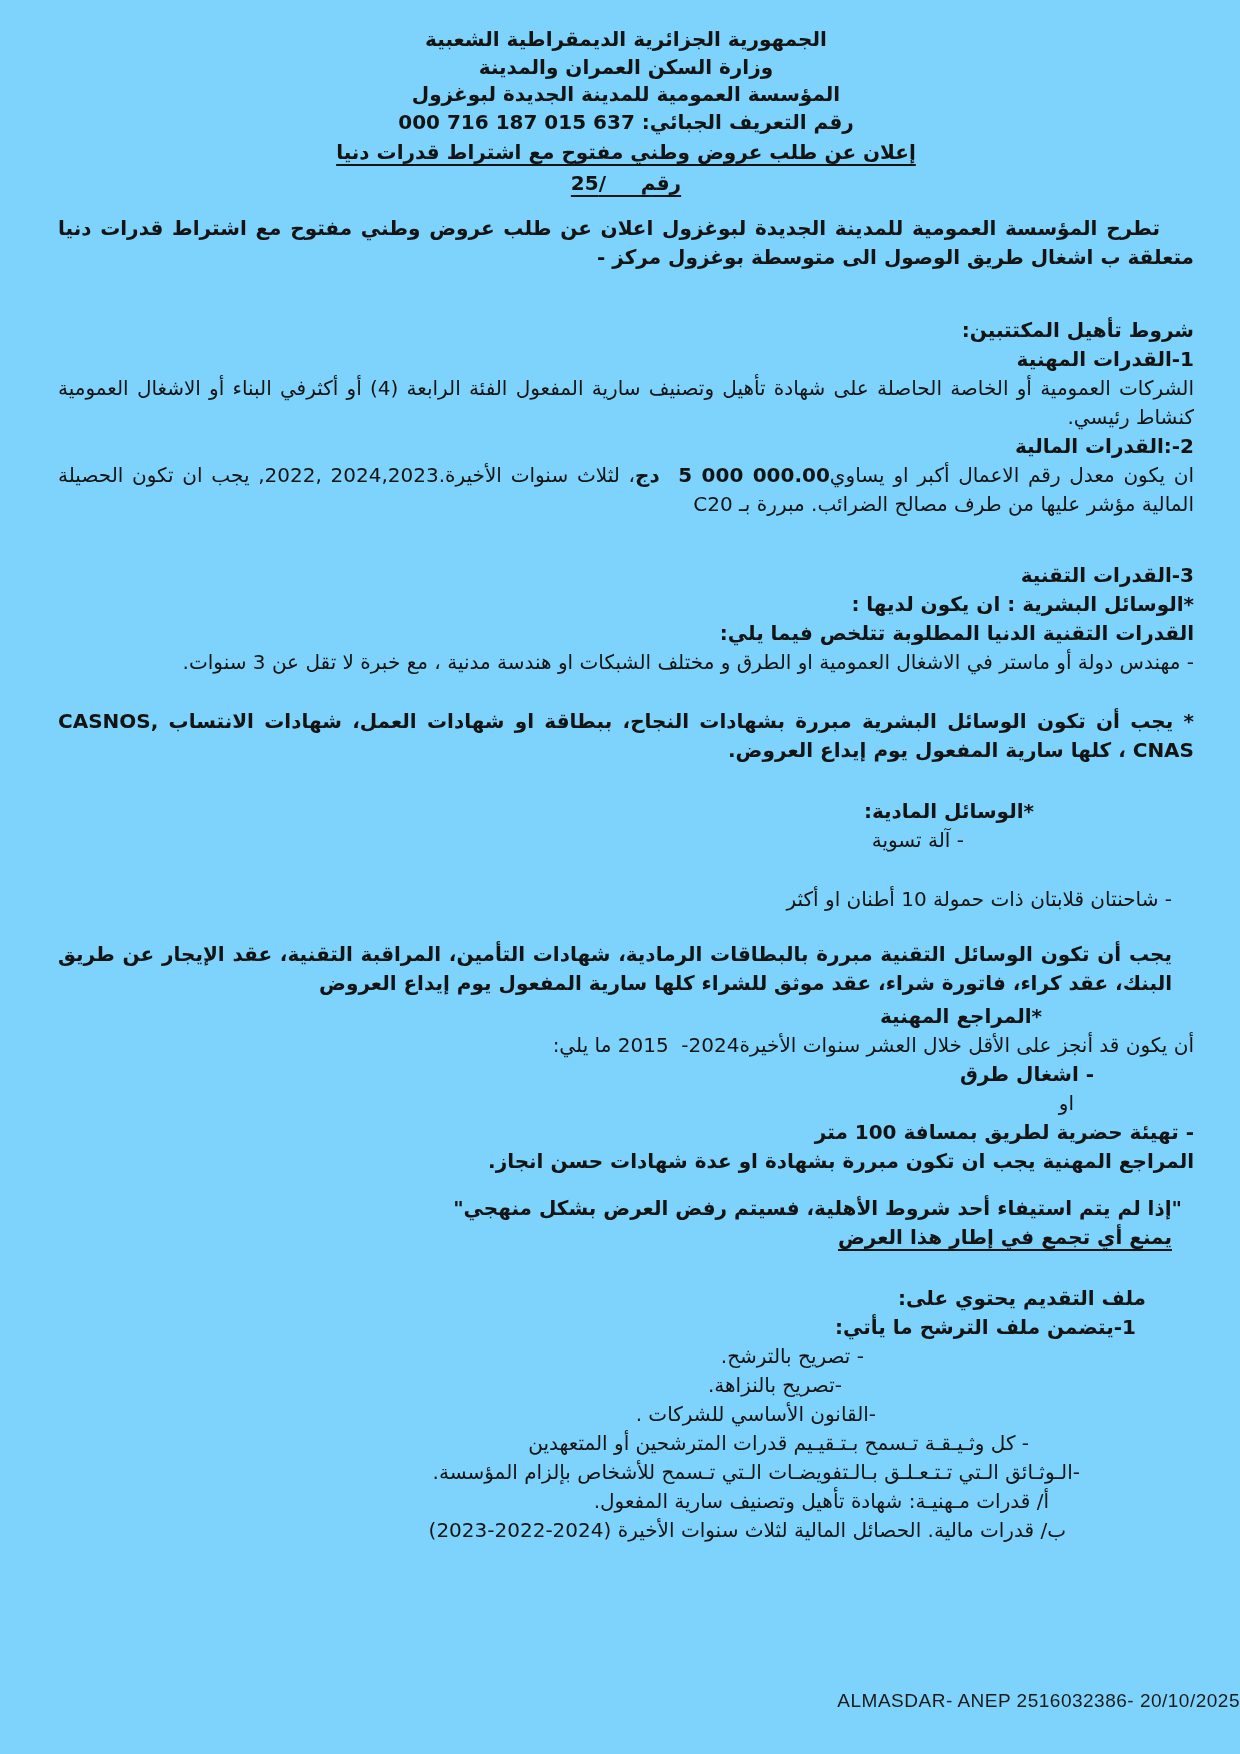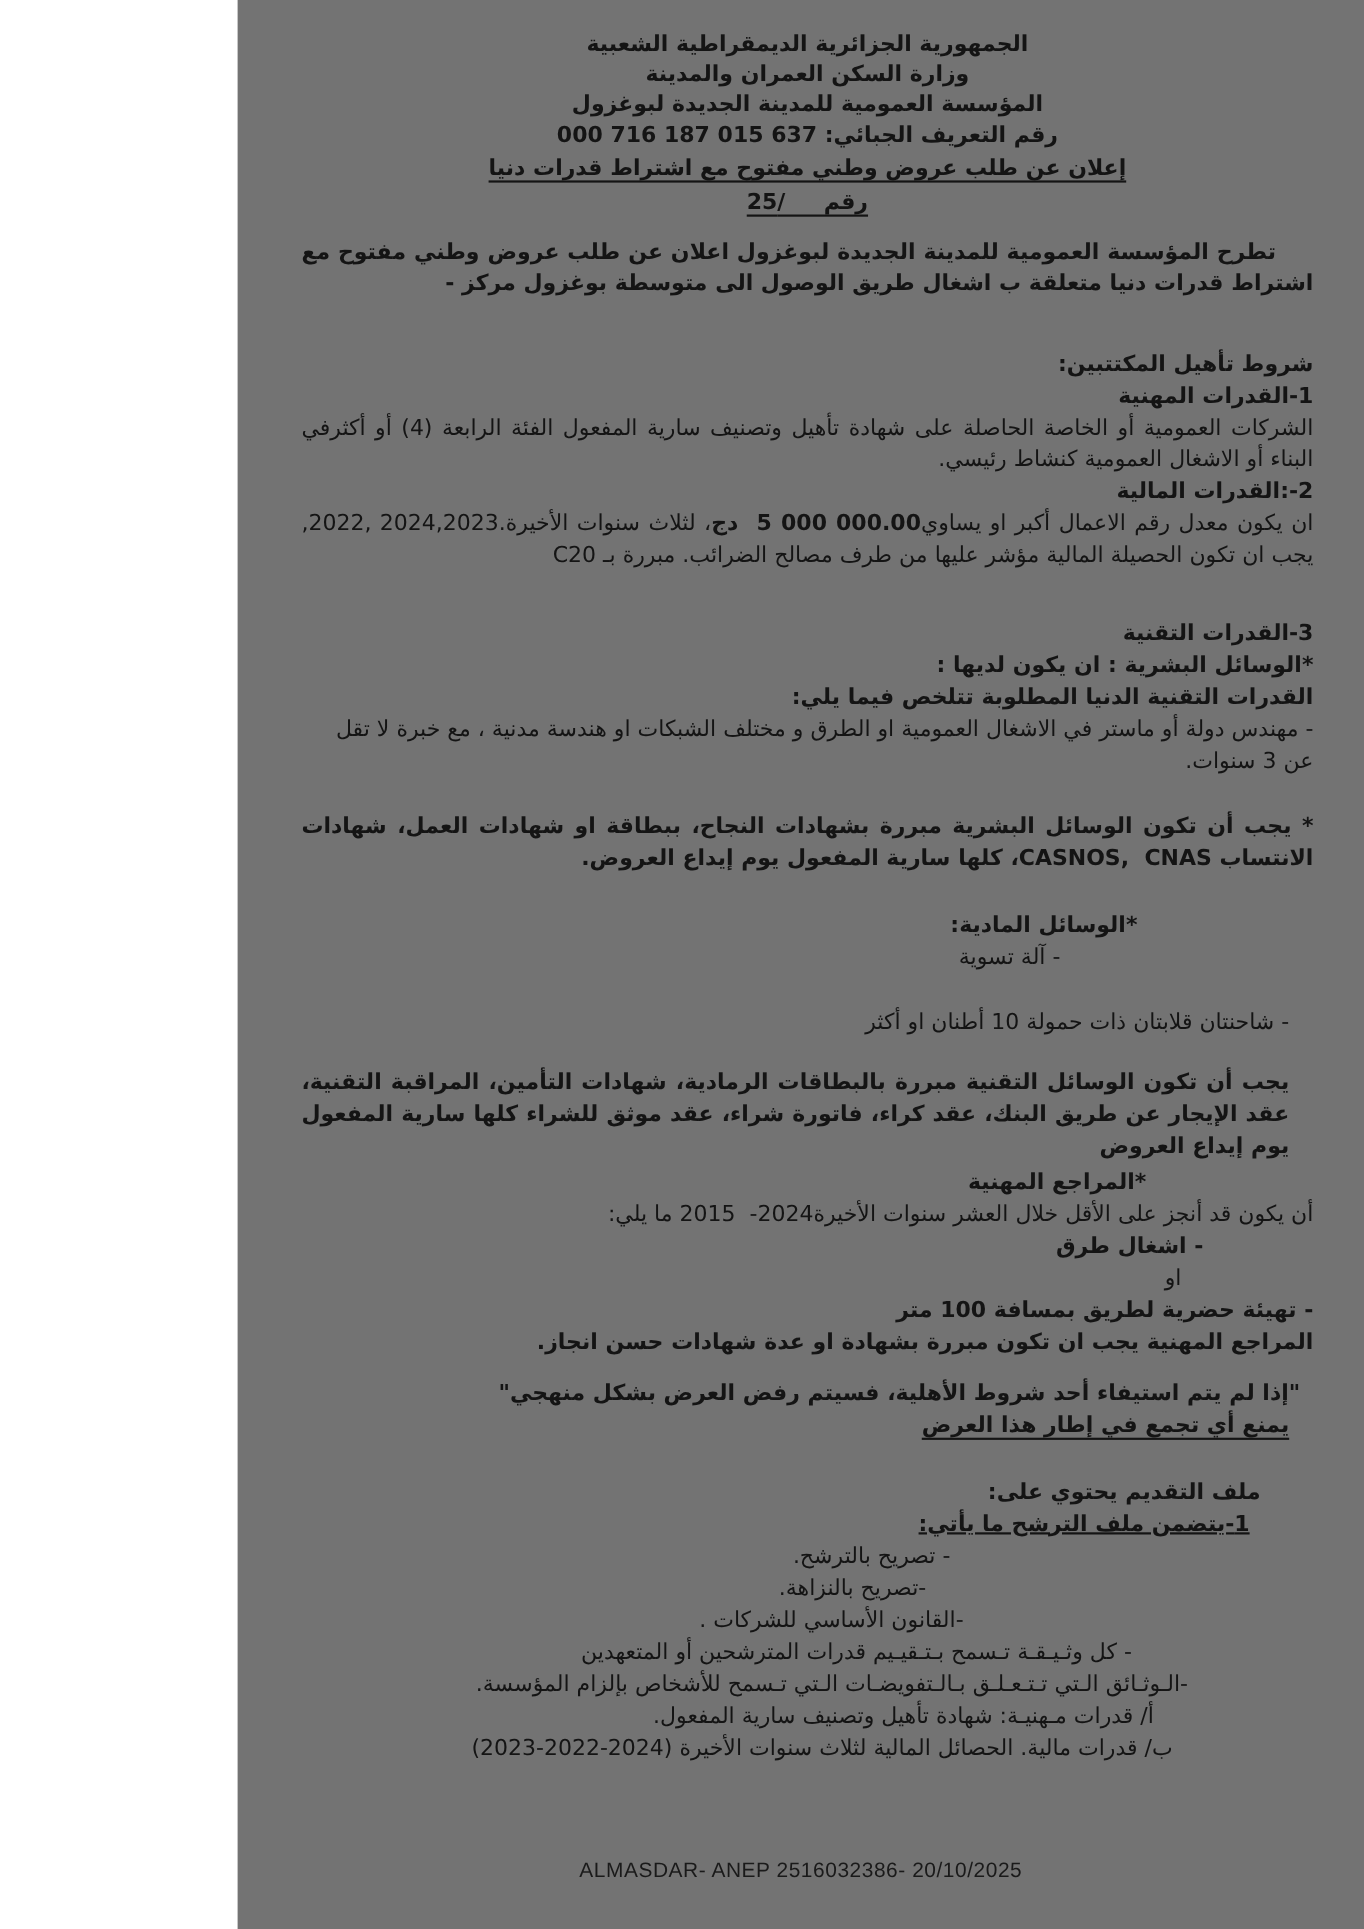--- a/index.html
+++ b/index.html
@@ -1,37 +1,37 @@
 <!DOCTYPE html>
 <html lang="ar" dir="rtl"><head>
 <meta charset="utf-8">
 <style>
   html,body{margin:0;padding:0;background:#ffffff;}
   .page{
     position:relative;
-    width:1024px;height:1754px;
-    background:#737373;
+    width:1240px;height:1754px;
+    background:#7dd3fc;
     font-family:"DejaVu Sans",sans-serif;
     direction:rtl;
     color:#141414;
     overflow:hidden;
   }
   .content{padding:26px 46px 0 58px;font-size:20px;line-height:1.45;}
   .c{text-align:center;}
   .r{text-align:right;}
   .j{text-align:justify;}
   .b{font-weight:bold;}
   .u{text-decoration:underline;text-underline-offset:5px;}
   p{margin:0;}
   .hline{line-height:1.38;}
   .footer{
     position:absolute;
     left:0;right:0;
     bottom:42px;
-    text-align:center;
+    text-align:right;
     direction:ltr;
     font-family:"Liberation Sans",sans-serif;
     font-size:19px;
     color:#1a1a1a;
     letter-spacing:0.5px;
   }
   .ltr{direction:ltr;unicode-bidi:embed;}
 </style>
 </head>
 <body>
@@ -69,21 +69,21 @@
     <p class="r">أن يكون قد أنجز على الأقل خلال العشر سنوات الأخيرة‪2015 &nbsp;-2024‬ ما يلي:</p>
     <p class="r b" style="margin-right:100px;">- اشغال طرق</p>
     <p class="r" style="margin-right:120px;">او</p>
     <p class="r b">- تهيئة حضرية لطريق بمسافة 100 متر</p>
     <p class="r b">المراجع المهنية يجب ان تكون مبررة بشهادة او عدة شهادات حسن انجاز.</p>
 
     <p class="r b" style="margin-top:18px;margin-right:12px;">"إذا لم يتم استيفاء أحد شروط الأهلية، فسيتم رفض العرض بشكل منهجي"</p>
     <p class="r b u" style="margin-right:22px;">يمنع أي تجمع في إطار هذا العرض</p>
 
     <p class="r b" style="margin-top:32px;margin-right:48px;">ملف التقديم يحتوي على:</p>
-    <p class="r b" style="margin-right:58px;text-decoration:underline;">1-يتضمن ملف الترشح ما يأتي:</p>
+    <p class="r b" style="margin-right:58px;">1-يتضمن ملف الترشح ما يأتي:</p>
     <p class="r" style="margin-right:330px;">- تصريح بالترشح.</p>
     <p class="r" style="margin-right:352px;">-تصريح بالنزاهة.</p>
     <p class="r" style="margin-right:318px;">-القانون الأساسي للشركات .</p>
     <p class="r" style="margin-right:165px;">- كل وثـيـقـة تـسمح بـتـقيـيم قدرات المترشحين أو المتعهدين</p>
     <p class="r" style="margin-right:114px;">-الـوثـائق الـتي تـتـعـلـق بـالـتفويضـات الـتي تـسمح للأشخاص بإلزام المؤسسة.</p>
     <p class="r" style="margin-right:145px;">أ/ قدرات مـهنيـة: شهادة تأهيل وتصنيف سارية المفعول.</p>
     <p class="r" style="margin-right:128px;">ب/ قدرات مالية. الحصائل المالية لثلاث سنوات الأخيرة ‪(2023-2022-2024)‬</p>
 
   </div>
 

